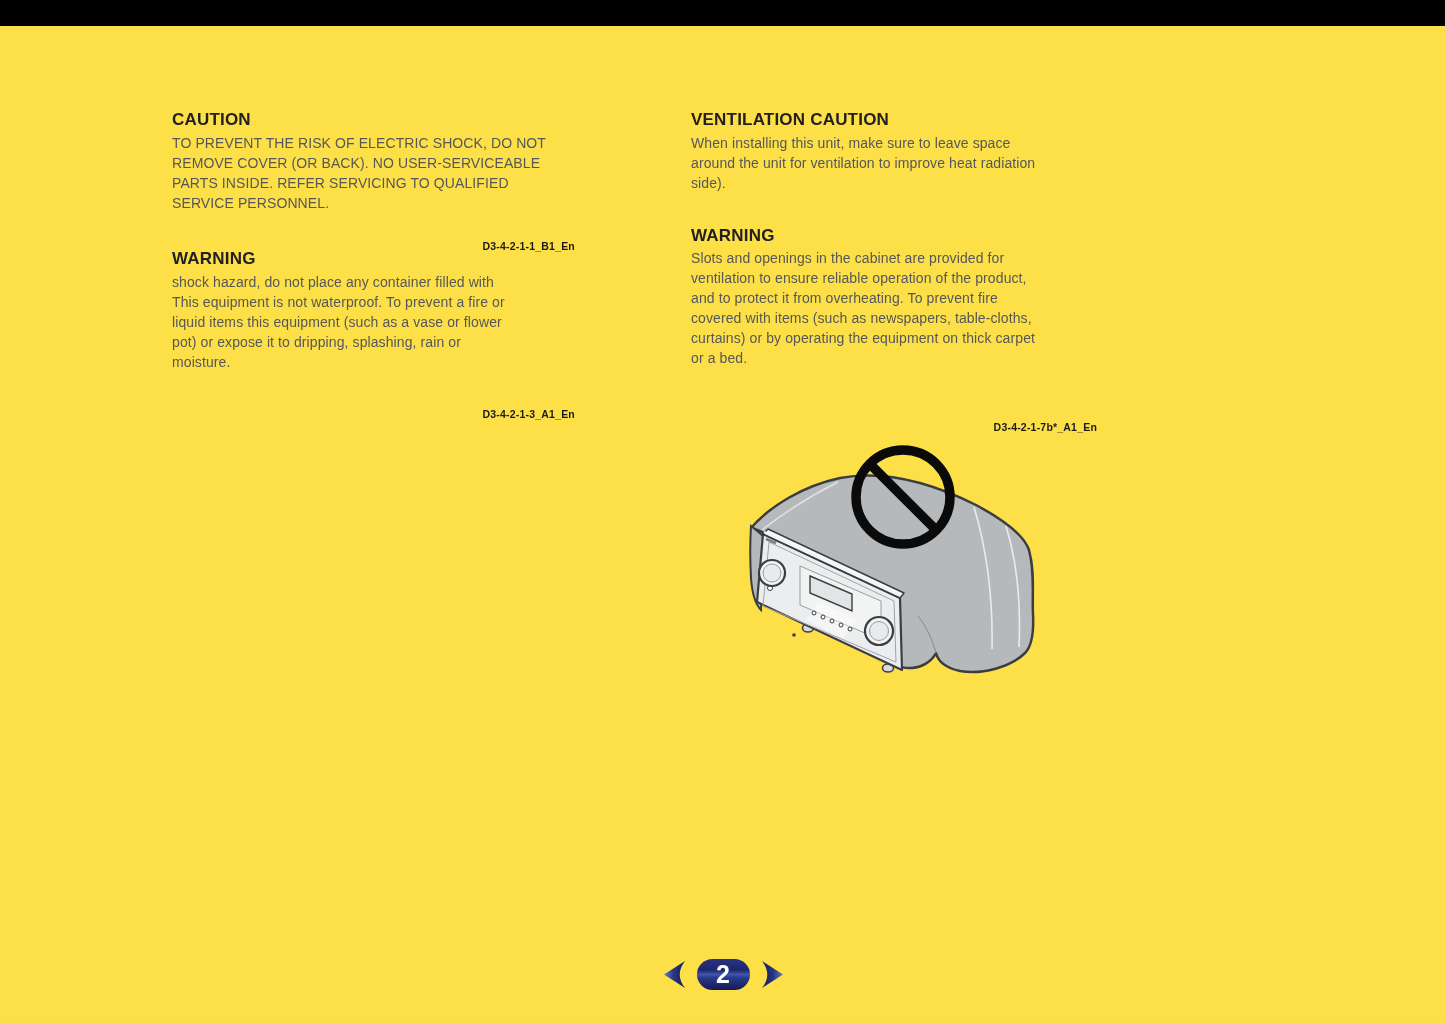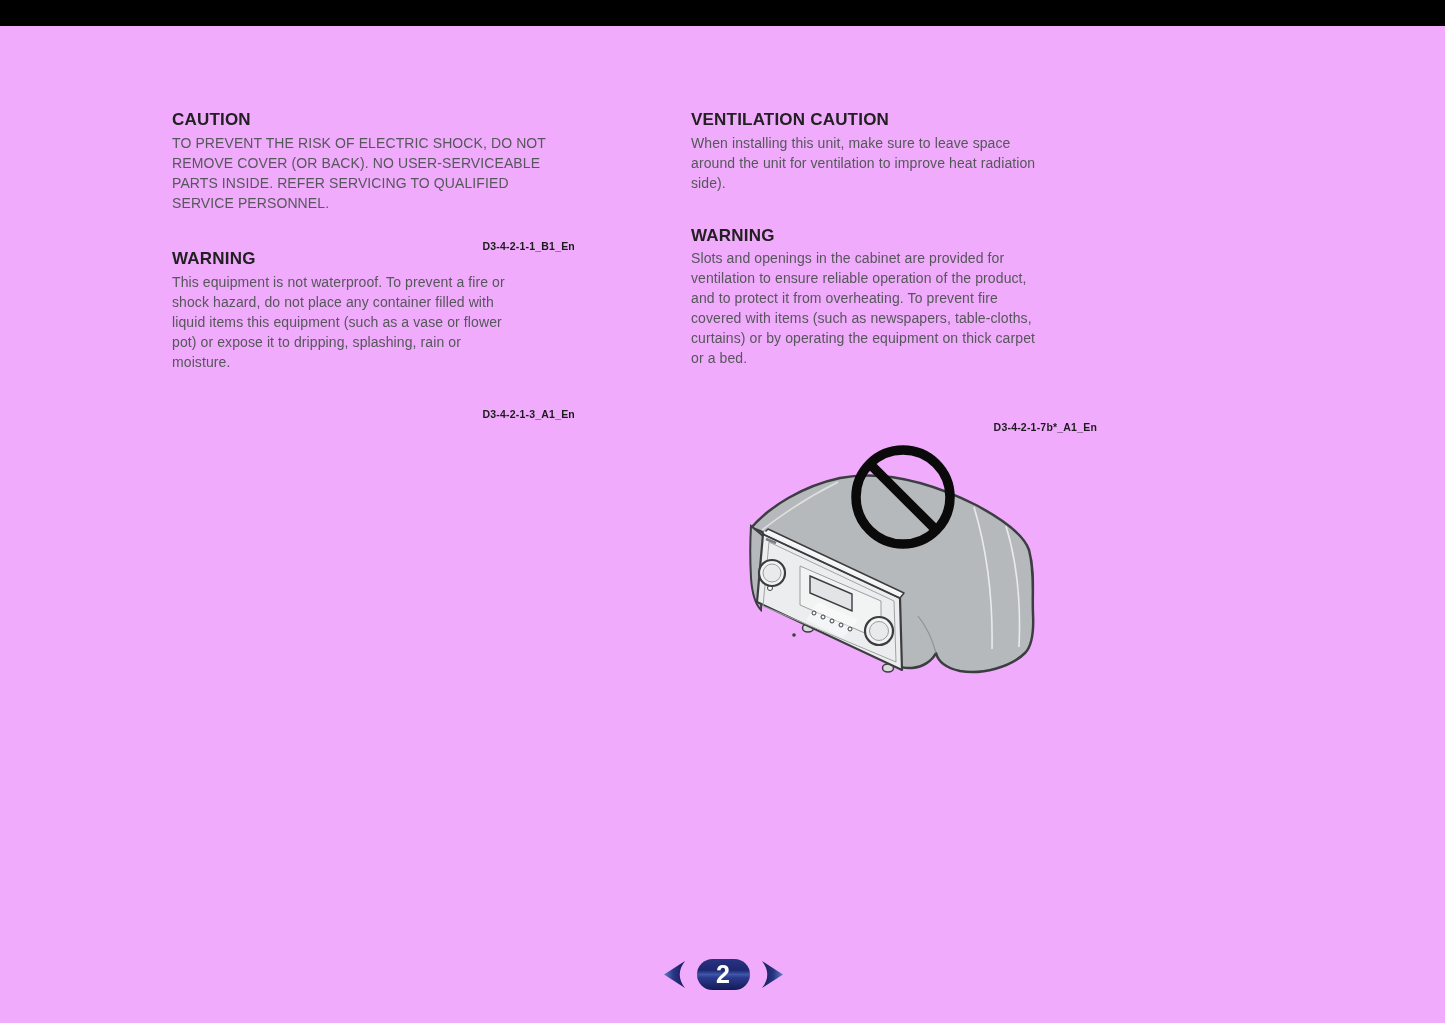--- a/index.html
+++ b/index.html
@@ -1,16 +1,16 @@
 <!DOCTYPE html>
 <html><head>
 <meta charset="utf-8">
 <style>
   html,body{margin:0;padding:0;background:#fff;}
-  .page{position:relative;width:1445px;height:1023px;background:#f0abfc;overflow:hidden;
+  .page{position:relative;width:1445px;height:1023px;background:#fde047;overflow:hidden;
         font-family:"Liberation Sans",sans-serif;}
   .topbar{position:absolute;left:0;top:0;width:1445px;height:26px;background:#000000;}
   .col{position:absolute;}
   .col-left{left:172px;top:0;width:403px;}
   .col-right{left:691px;top:0;width:406px;}
   .blk{position:absolute;left:0;width:100%;}
   .sec-heading{font-size:17px;font-weight:700;color:#232022;letter-spacing:.2px;line-height:19px;}
   .body-line{font-size:14px;color:#56575a;line-height:20px;white-space:nowrap;letter-spacing:.1px;}
   .code{font-size:10.5px;font-weight:700;color:#1b1b1b;text-align:right;letter-spacing:.2px;margin-top:34px;}
   .illus{position:absolute;left:748px;top:442px;width:320px;height:242px;}
@@ -33,22 +33,22 @@
     <div class="blk" style="top:133px">
       <div class="body-line">TO PREVENT THE RISK OF ELECTRIC SHOCK, DO NOT</div>
       <div class="body-line">REMOVE COVER (OR BACK). NO USER-SERVICEABLE</div>
       <div class="body-line">PARTS INSIDE. REFER SERVICING TO QUALIFIED</div>
       <div class="body-line">SERVICE PERSONNEL.</div>
     </div>
     <div class="blk code" style="top:206px">D3-4-2-1-1_B1_En</div>
 
     <div class="blk sec-heading" style="top:249px">WARNING</div>
     <div class="blk" style="top:272px">
+      <div class="body-line">shock hazard, do not place any container filled with</div>
       <div class="body-line">This equipment is not waterproof. To prevent a fire or</div>
-      <div class="body-line">shock hazard, do not place any container filled with</div>
       <div class="body-line">liquid items this equipment (such as a vase or flower</div>
       <div class="body-line">pot) or expose it to dripping, splashing, rain or</div>
       <div class="body-line">moisture.</div>
     </div>
     <div class="blk code" style="top:374px">D3-4-2-1-3_A1_En</div>
   </div>
 
   <div class="col col-right">
     <div class="blk sec-heading" style="top:110px">VENTILATION CAUTION</div>
     <div class="blk" style="top:133px">

